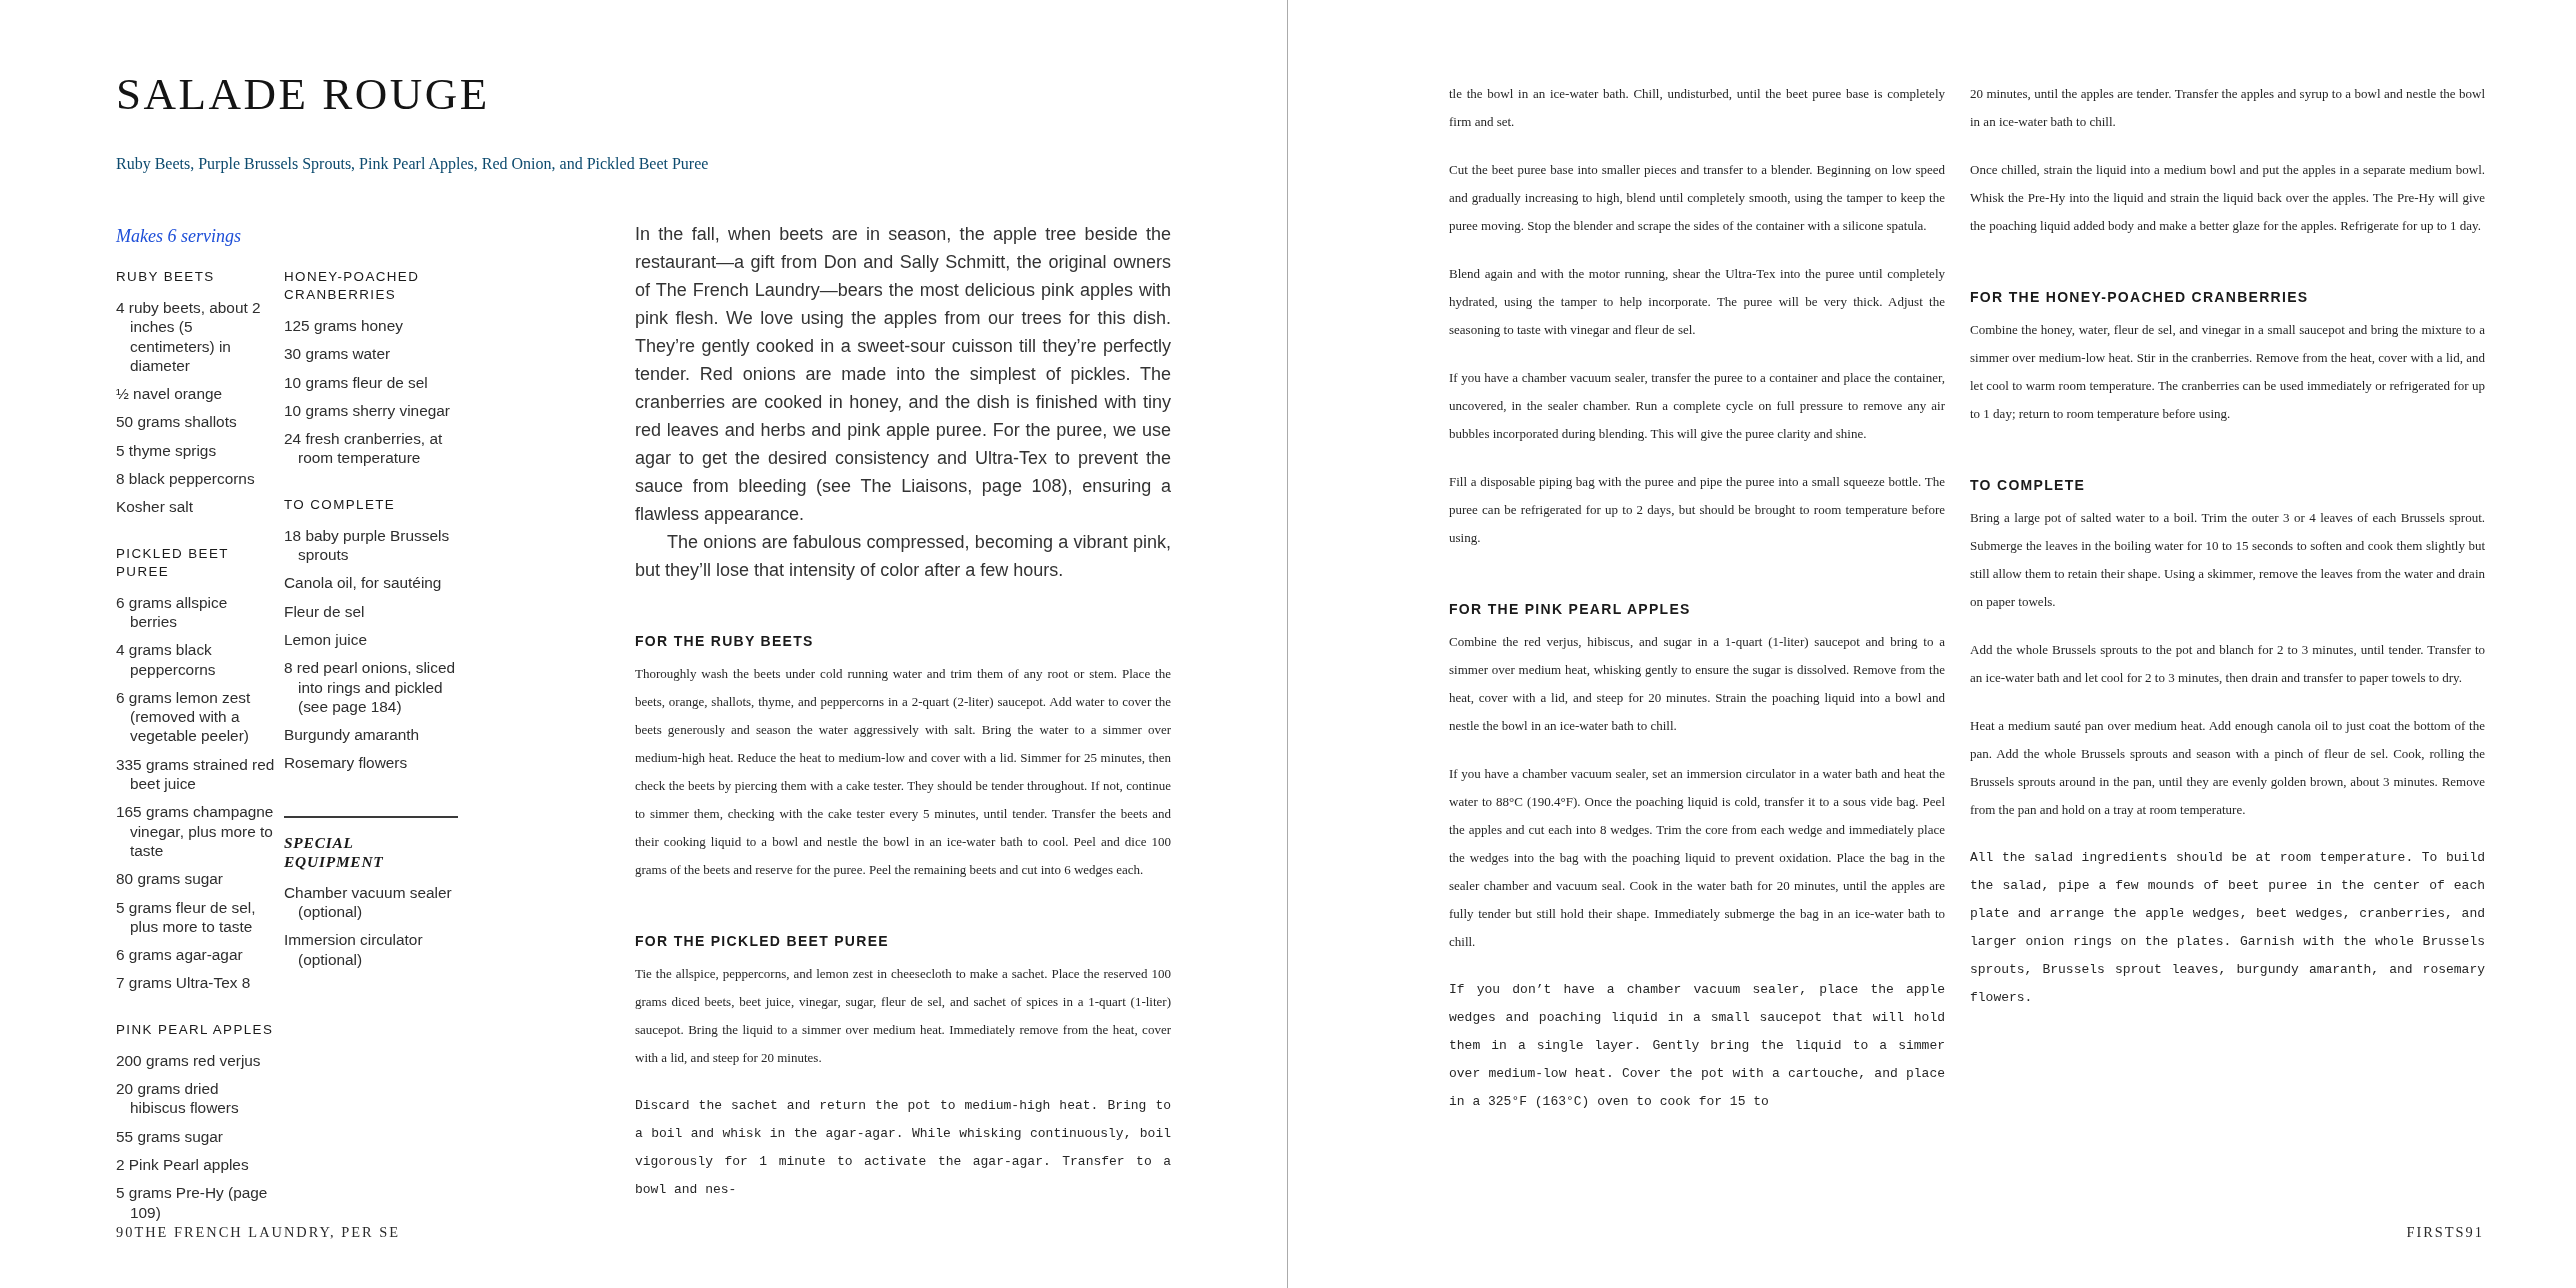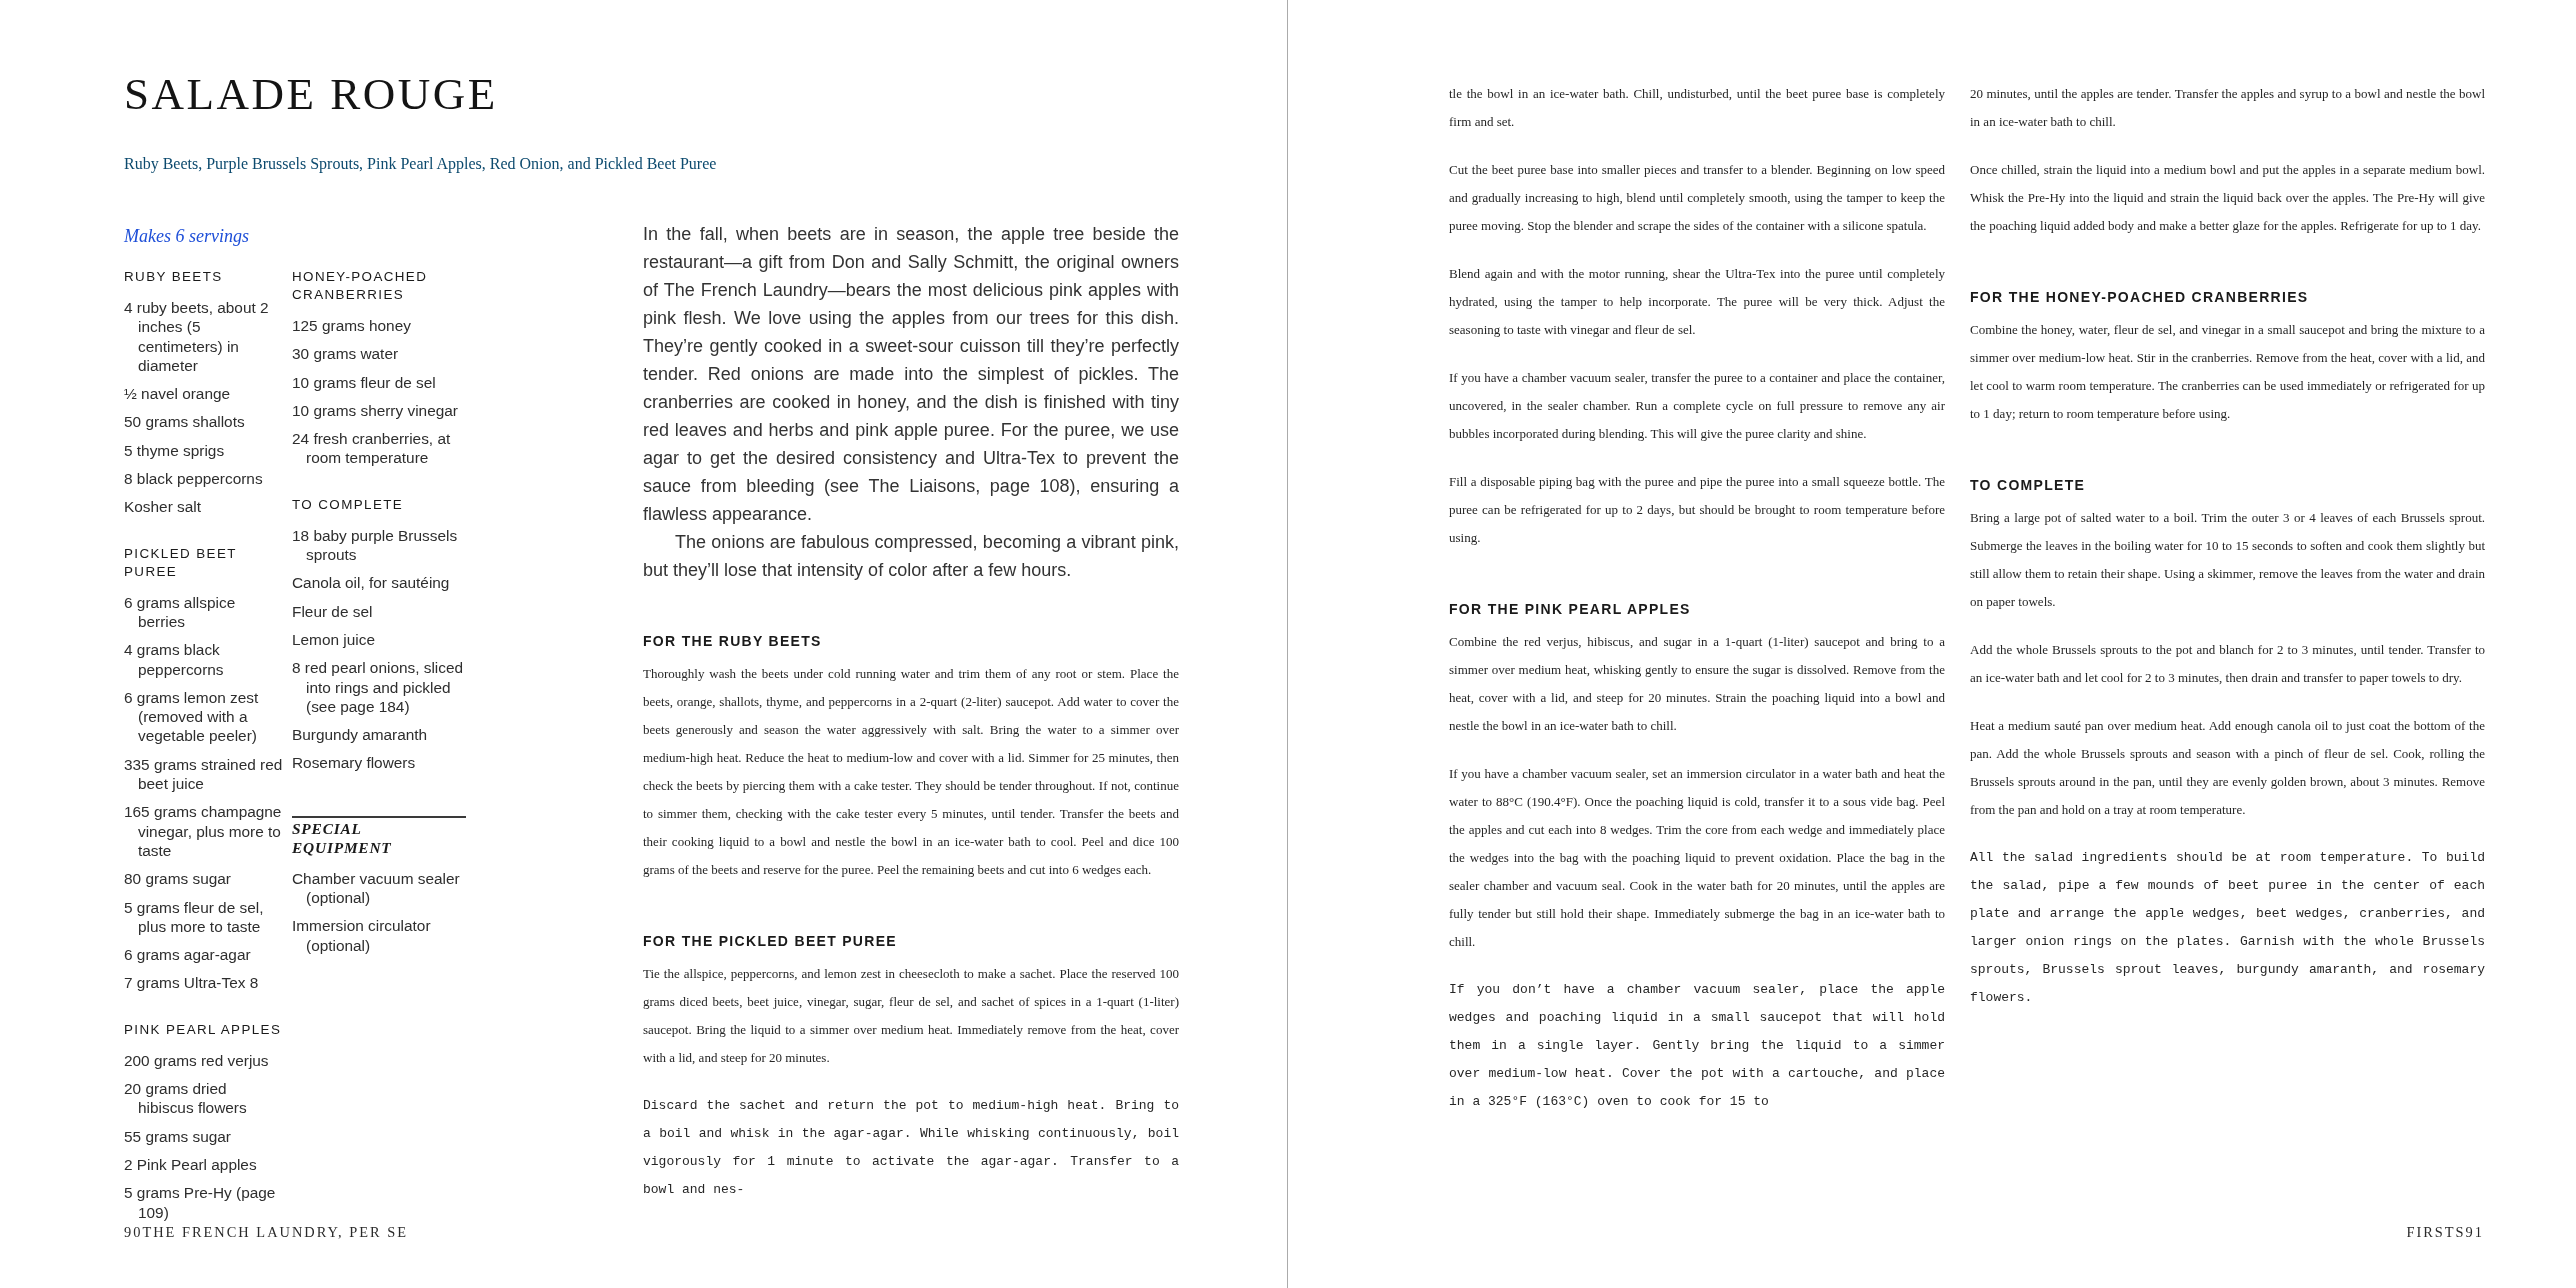--- a/index.html
+++ b/index.html
@@ -1,20 +1,20 @@
 <!DOCTYPE html>
 <html><head>
 <meta charset="utf-8">
 <style>
   * { margin: 0; padding: 0; box-sizing: border-box; }
   html, body { width: 2576px; height: 1288px; background: #ffffff; overflow: hidden; }
   body { font-family: "Liberation Serif", serif; color: #262626; position: relative; }
 
   .page { position: absolute; top: 0; width: 1288px; height: 1288px; background: #ffffff; }
-  .page-left  { left: 8px; }
+  .page-left  { left: 0; }
   .page-right { left: 1288px; }
 
   .gutter-line { position: absolute; left: 1287px; top: 0; width: 2px; height: 1288px; background: #ababab; }
 
   .recipe-title {
     position: absolute; left: 116px; top: 69px;
     font-family: "Liberation Serif", serif;
     font-size: 45px; line-height: 50px; letter-spacing: 2.5px;
     color: #141414; font-weight: 400;
   }
@@ -41,21 +41,21 @@
   .ing-item {
     font-family: "Liberation Sans", sans-serif;
     font-size: 15.4px; line-height: 19.3px; color: #2e2e2e;
     margin: 0 0 9px 0; padding-left: 14px; text-indent: -14px;
   }
   .equip-head {
     display: inline-block;
     font-family: "Liberation Serif", serif;
     font-weight: bold; font-style: italic;
     font-size: 15.4px; line-height: 19px; letter-spacing: 0.8px; color: #1a1a1a;
-    border-top: 2px solid #3a3a3a; padding-top: 1px; padding-right: 4px;
+    border-top: 2px solid #3a3a3a; padding-top: 15px; padding-right: 4px;
     margin: 34px 0 12px 0;
   }
 
   .text-col { position: absolute; }
   .main-col-left  { left: 635px; top: 220px; width: 536px; }
   .right-col-1 { left: 161px; top: 80px; width: 496px; }
   .right-col-2 { left: 682px; top: 80px; width: 515px; }
   .text-col > :first-child { margin-top: 0; }
 
   .intro-para {

